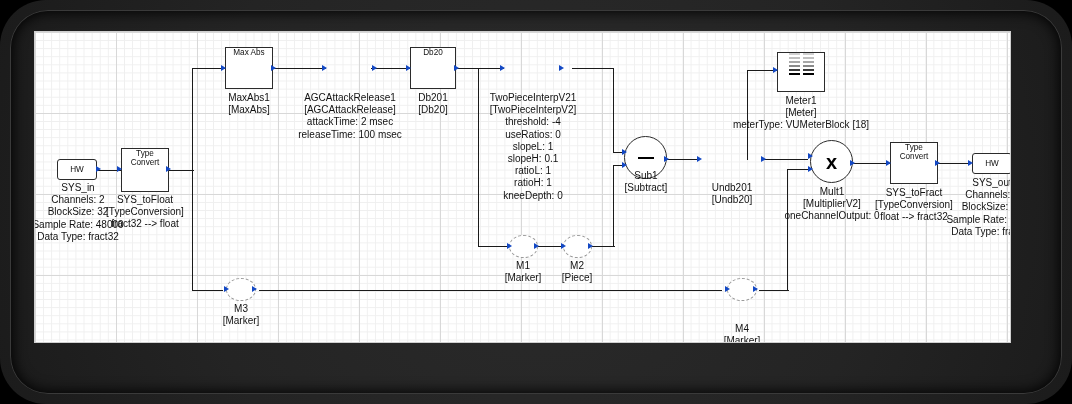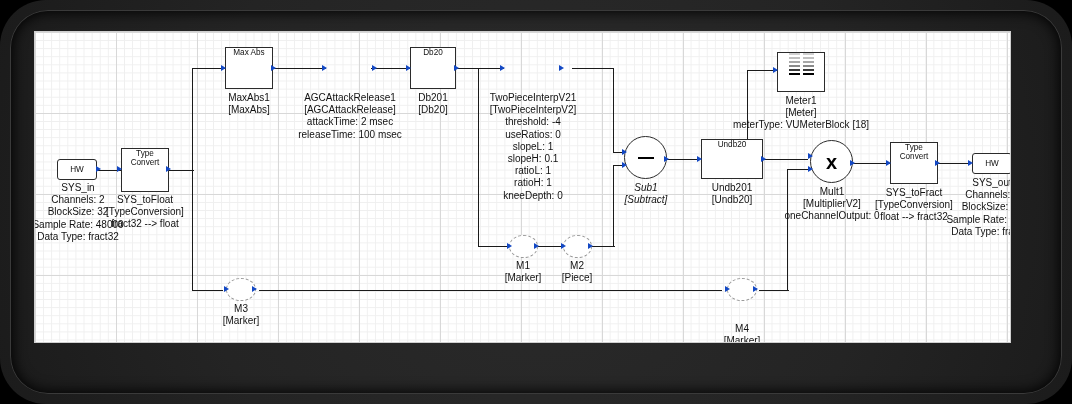--- a/index.html
+++ b/index.html
@@ -189,26 +189,23 @@
 ratioL: 1
 ratioH: 1
 kneeDepth: 0</div>
 
     <div class="circ" style="left:589px;top:104px;width:43px;height:43px;">
       <span class="minus"></span>
     </div>
     <div class="port in" style="left:587px;top:117px;"></div>
     <div class="port in" style="left:587px;top:130px;"></div>
     <div class="port out" style="left:629px;top:123.5px;"></div>
-    <div class="cap" style="left:570px;top:150px;width:82px;font-style:italic;">Sub1
+    <div class="cap" style="left:570px;top:138px;width:82px;">Sub1
 [Subtract]</div>
 
-    <div class="box" style="left:666px;top:107px;width:62px;height:40px;">
-      <span class="lbl">Undb20</span>
-    </div>
     <div class="port in" style="left:662px;top:123.5px;"></div>
     <div class="port out" style="left:726px;top:123.5px;"></div>
     <div class="cap" style="left:655px;top:150px;width:84px;">Undb201
 [Undb20]</div>
 
     <div class="box" style="left:742px;top:20px;width:48px;height:40px;">
       <span class="meter-ico" style="position:relative;left:0;top:0;">
         <span class="meter-col">
           <span class="meter-bar" style="background:#d0d0d0"></span>
           <span class="meter-bar" style="background:#c0c0c0"></span>

